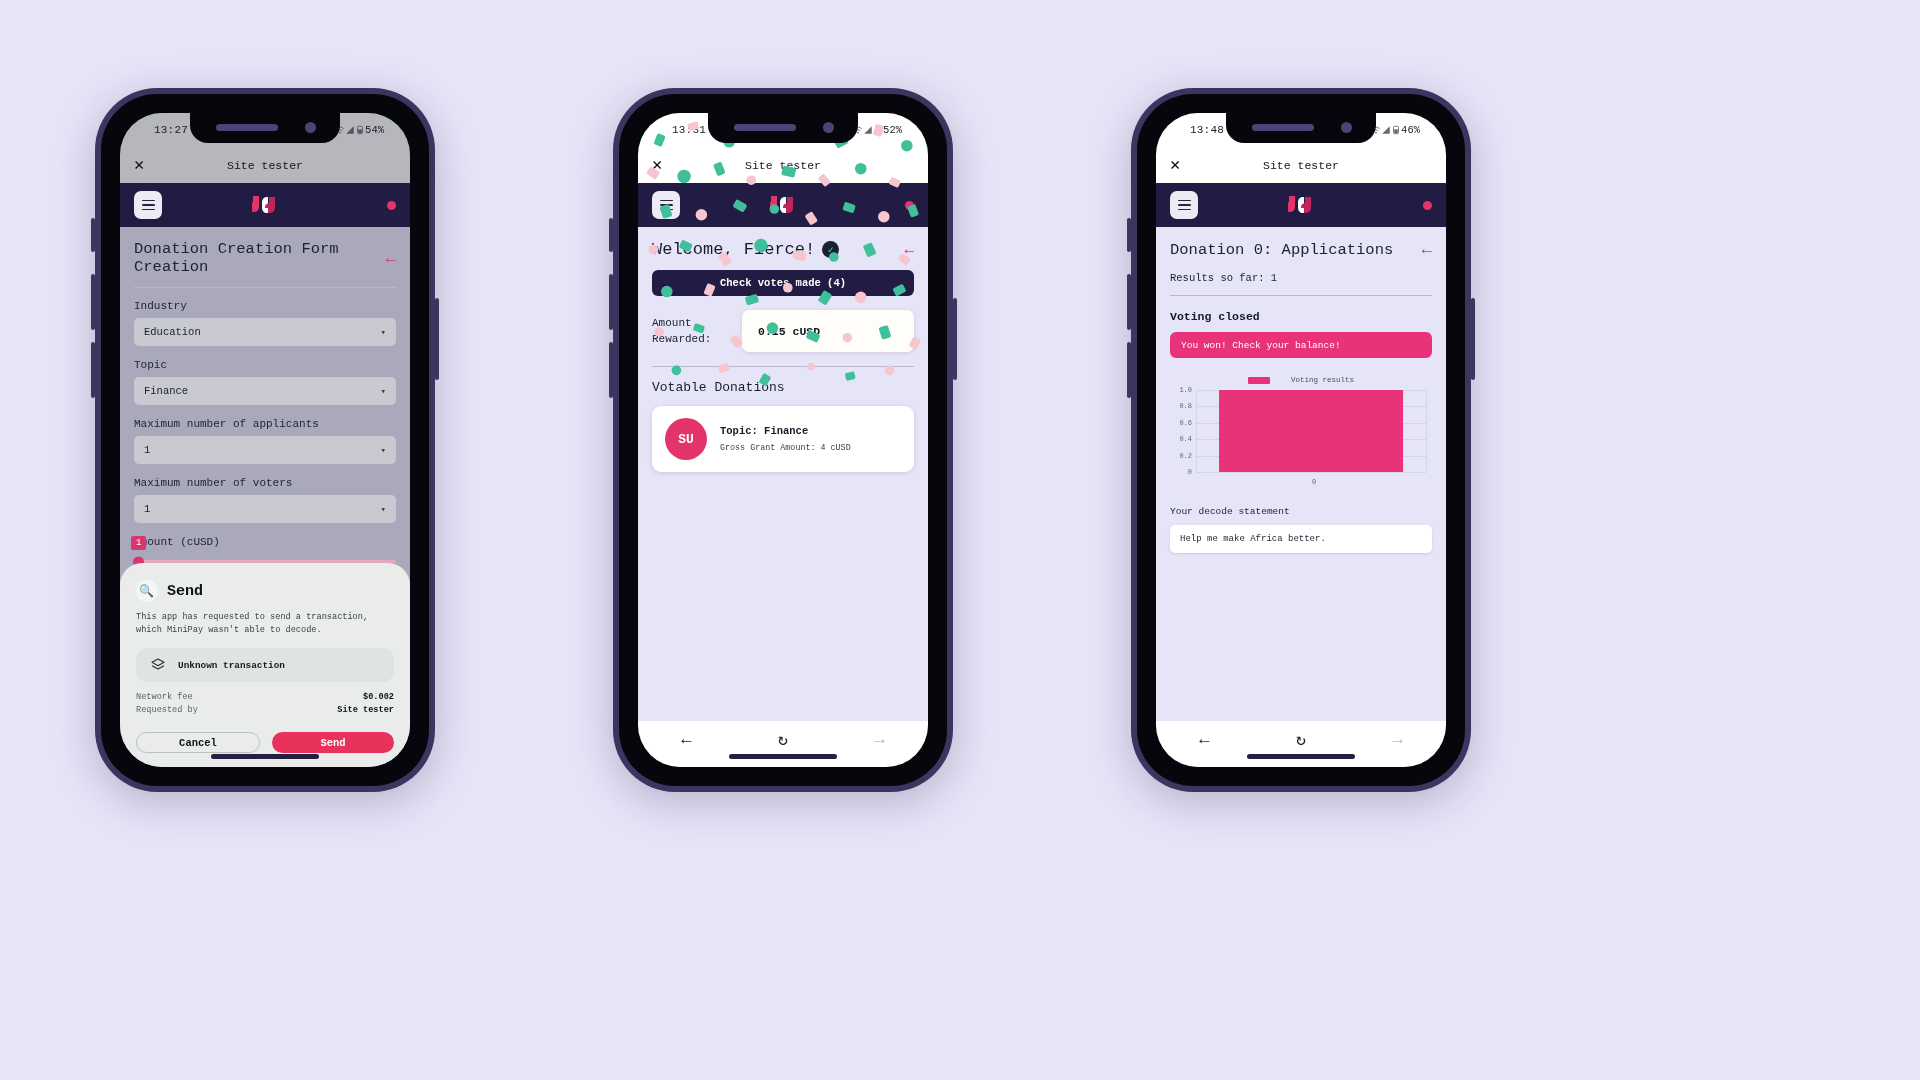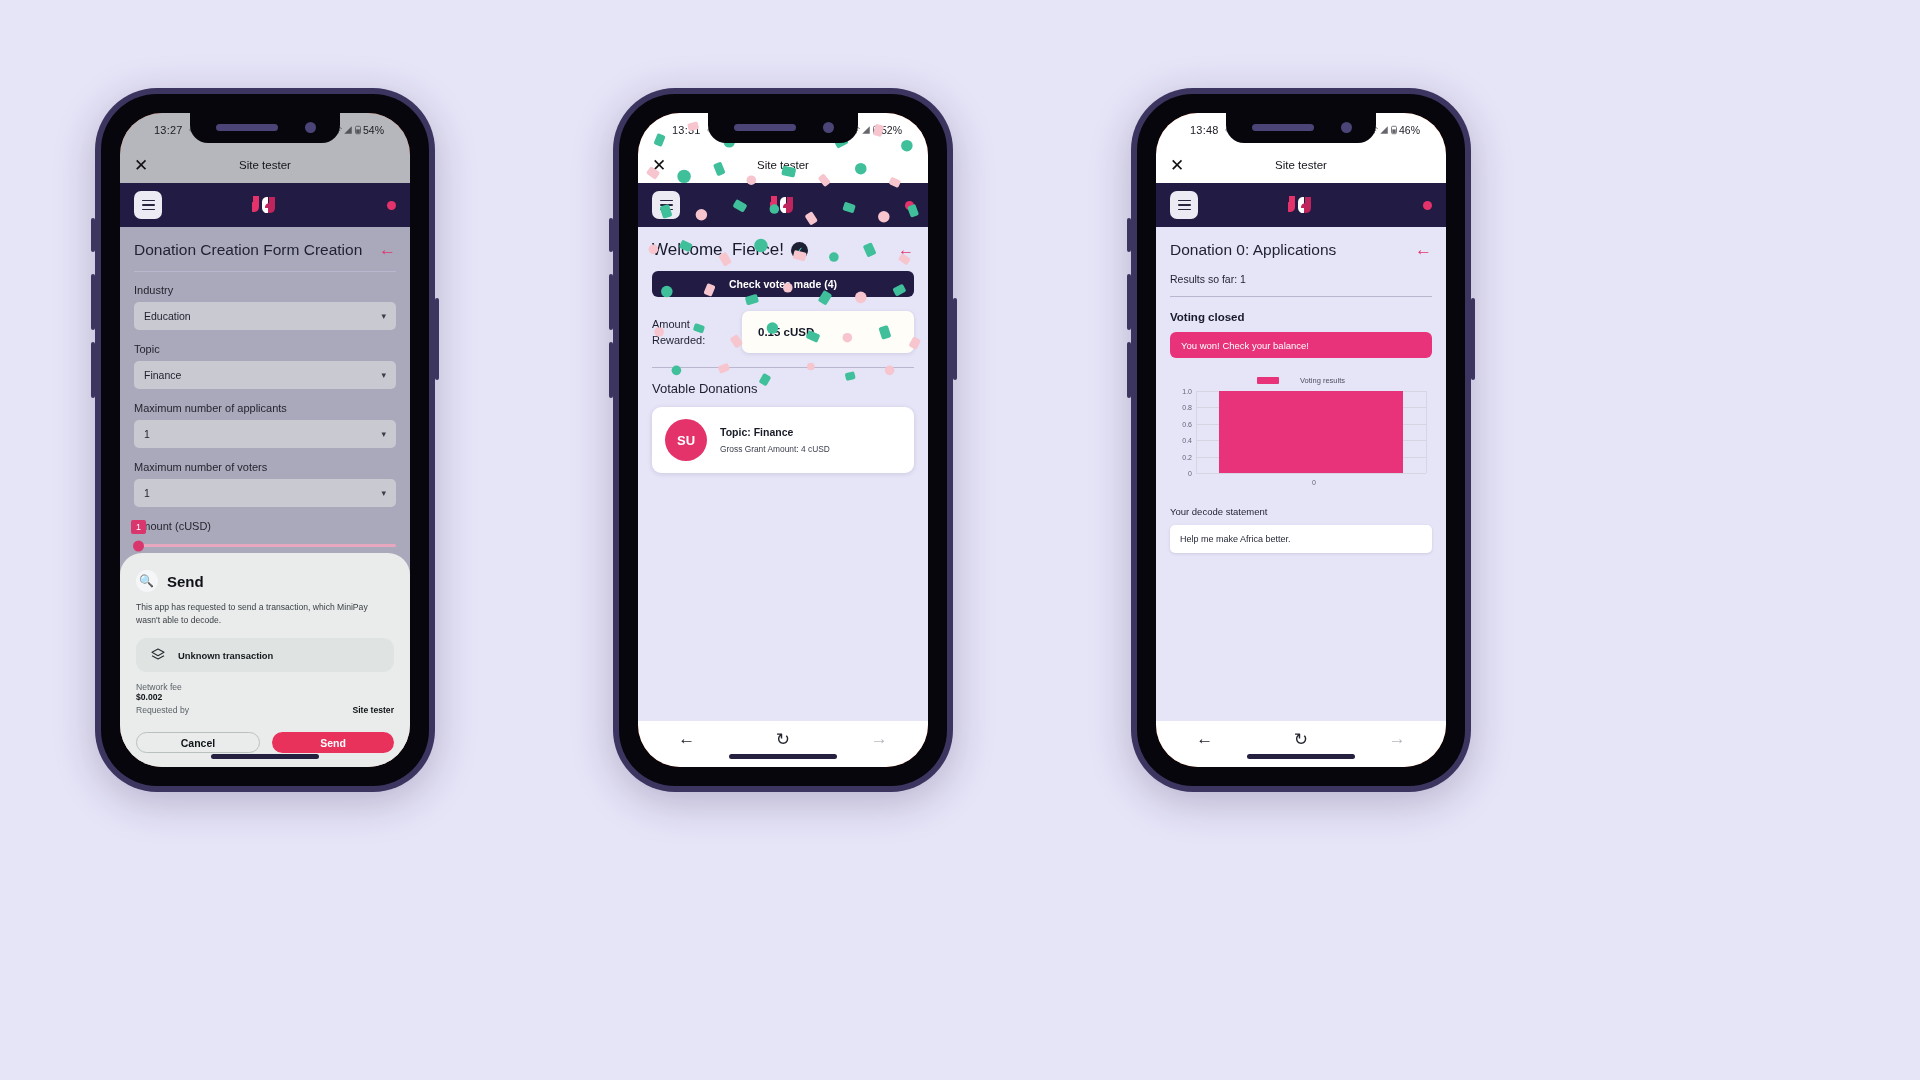--- a/index.html
+++ b/index.html
@@ -17,21 +17,21 @@
     background:#3b3560;
     border-radius:62px;
     box-shadow:0 10px 40px rgba(40,30,80,.25);
   }
   .bezel {
     position:absolute; left:6px; right:6px; top:6px; bottom:6px;
     background:#07060c; border-radius:56px;
   }
   .screen {
     position:absolute; left:19px; right:19px; top:19px; bottom:19px;
-    border-radius:42px; overflow:hidden; background:#c2410c;
+    border-radius:42px; overflow:hidden; background:#15803d;font-family:Liberation Mono, monospace;
   }
   .notch {
     position:absolute; top:0; left:50%; transform:translateX(-50%);
     width:150px; height:30px; background:#07060c;
     border-bottom-left-radius:18px; border-bottom-right-radius:18px;
     z-index:60;
   }
   .notch .speaker {
     position:absolute; left:26px; top:11px; width:62px; height:7px;
     background:#4a4477; border-radius:4px;
@@ -131,21 +131,21 @@
     display:flex; align-items:center; justify-content:center; font-size:12px;
   }
   .sheet-title { font-size:15px; font-weight:700; color:#0e1116; }
   .sheet-desc { font-size:8.6px; color:#3a3f46; line-height:1.45; margin-top:9px; }
   .tx-row {
     margin-top:12px; background:#dfe3e1; border-radius:11px;
     height:34px; display:flex; align-items:center; gap:12px; padding:0 14px;
   }
   .tx-row .txicon { width:16px; height:16px; color:#2b3036; }
   .tx-row .txlabel { font-size:9.4px; font-weight:700; color:#15191e; }
-  .kv { display:flex; justify-content:space-between; font-size:8.6px; margin-top:10px; color:#5b6168;flex-direction:column; }
+  .kv { display:flex; justify-content:space-between; font-size:8.6px; margin-top:10px; color:#5b6168; }
   .kv .val { color:#0f1317; font-weight:700; }
   .kv2 { display:flex; justify-content:space-between; font-size:8.6px; margin-top:3px; color:#5b6168; }
   .kv2 .val { color:#0f1317; font-weight:700; }
   .sheet-actions { display:flex; gap:12px; margin-top:17px; }
   .btn {
     flex:1; height:21px; border-radius:18px; display:flex;
     align-items:center; justify-content:center; font-size:10.5px; font-weight:700;
   }
   .btn-cancel { background:transparent; border:1px solid #b9c0bd; color:#10141a; }
   .btn-send { background:#e8315b; color:#fff; }

